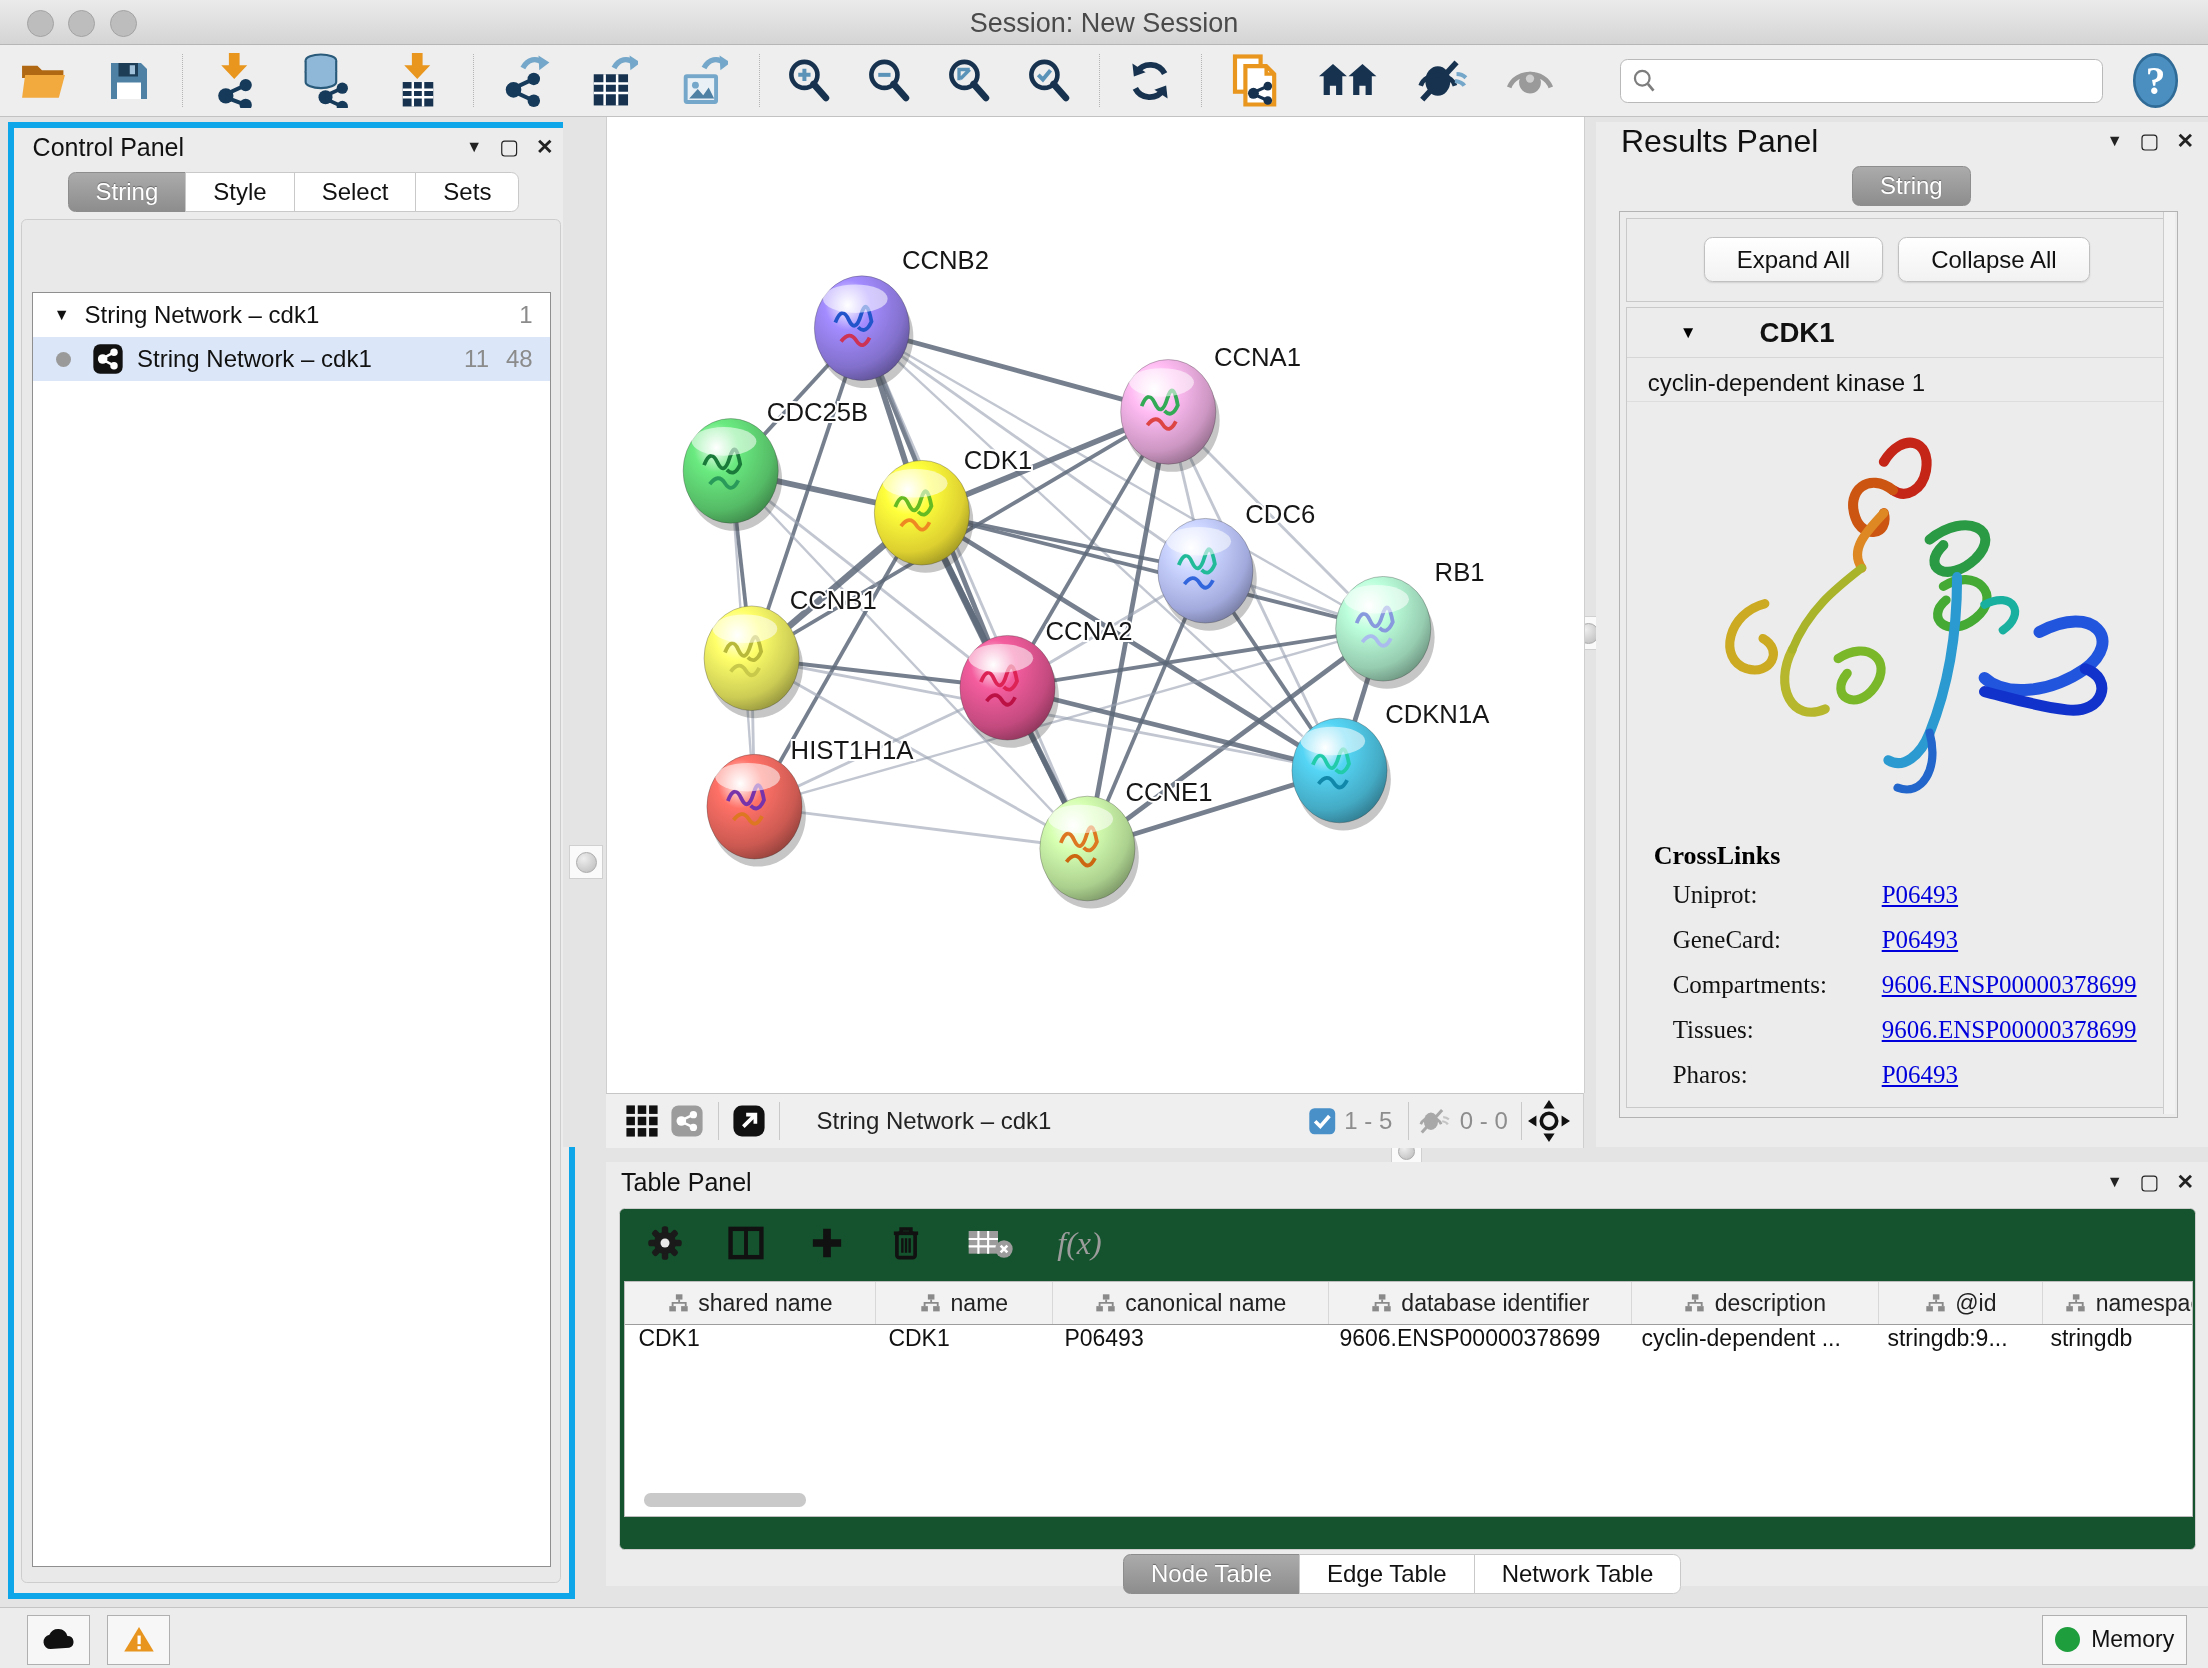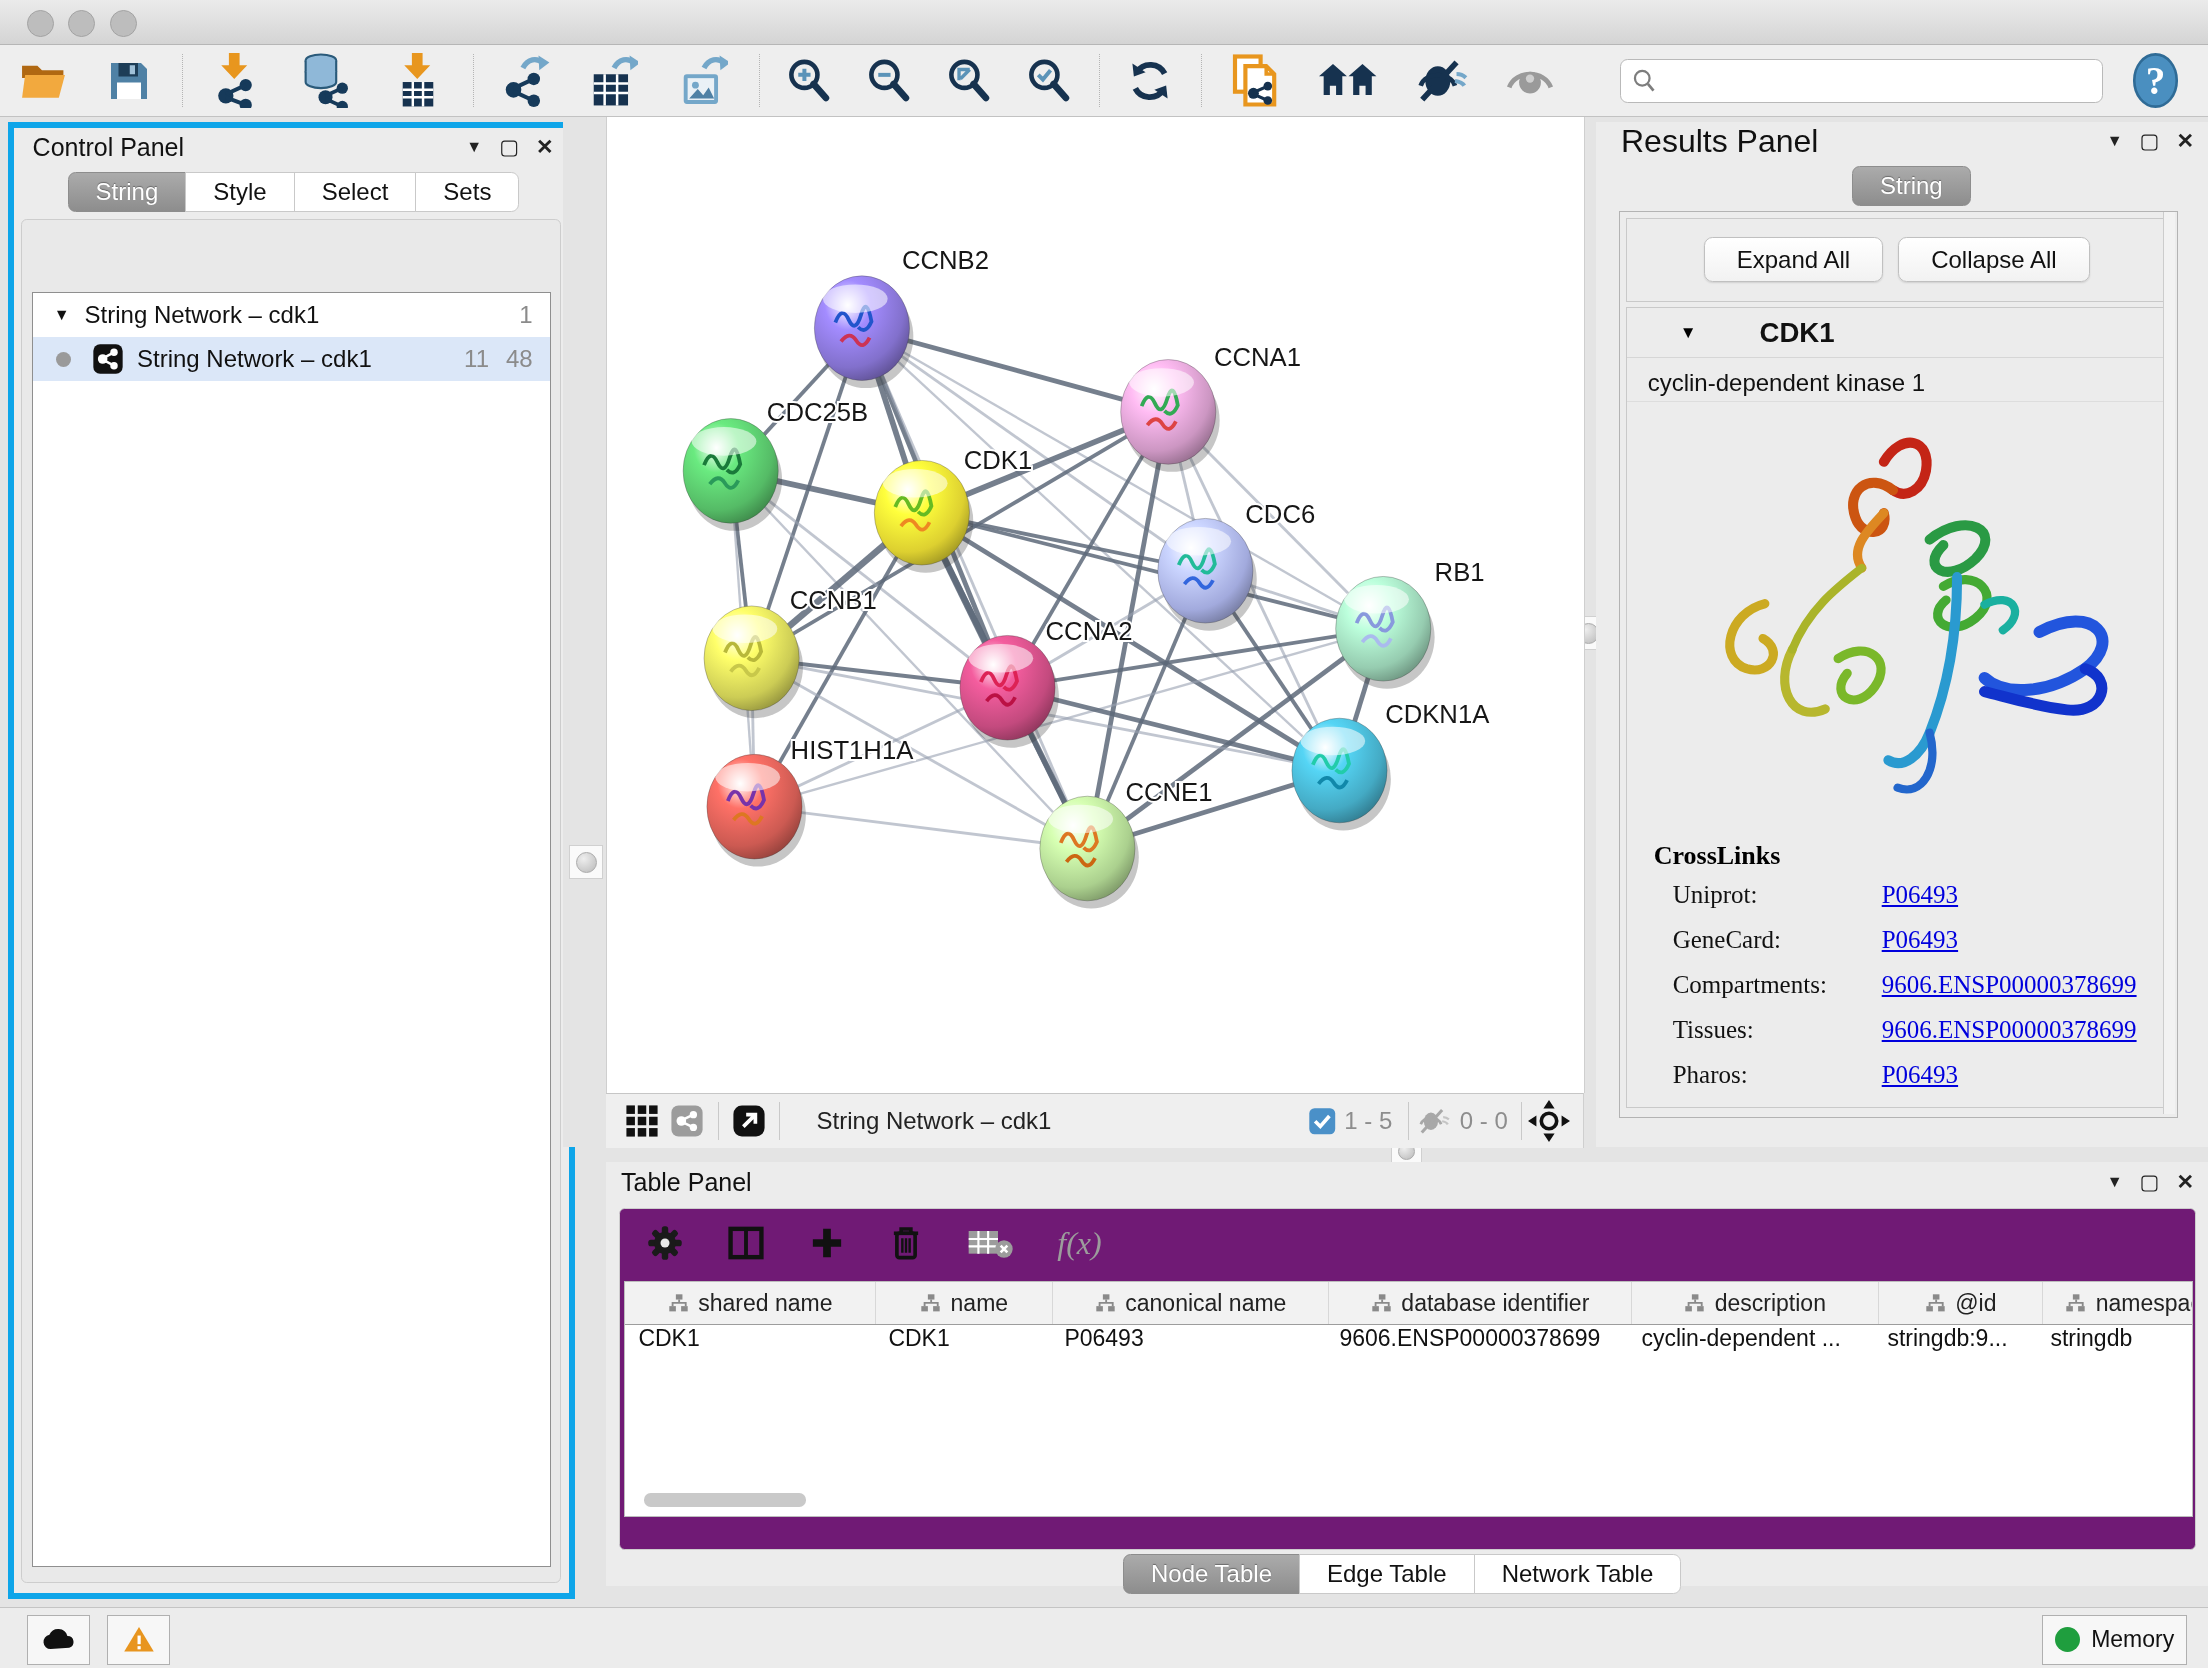--- a/index.html
+++ b/index.html
@@ -58,21 +58,21 @@
   #crosslinks{position:absolute;left:0px;top:533px;width:100%;font-family:"Liberation Serif",serif;}
   #cl-title{font-size:26px;font-weight:bold;color:#000;margin:0 0 9.5px 27px;}
   .cl-row{display:flex;margin:0 0 17px 46px;font-size:25px;}
   .cl-label{width:209px;color:#111;}
   .cl-value{color:#0000dd;text-decoration:underline;}
   #rscroll{position:absolute;right:1.9px;top:0px;width:11.4px;height:902px;background:#f2f2f2;border-left:1px solid #ccc;}
   
   #tpanel{position:absolute;left:606px;top:1162px;width:1603px;height:424px;background:#ececec;}
   #tpanel-hdr{display:flex;align-items:center;height:40px;}
   #tpanel-title{font-size:25px;color:#111;margin-left:15px;flex:1;}
-  #tbox{position:absolute;left:13.3px;top:46px;width:1575px;height:340px;background:#701a75;border:1px solid #cdcdcd;border-radius:5.7px;}
+  #tbox{position:absolute;left:13.3px;top:46px;width:1575px;height:340px;background:#14532d;border:1px solid #cdcdcd;border-radius:5.7px;}
   #ttools{height:68px;display:flex;align-items:center;gap:44px;padding-left:27px;}
   #ttable{position:absolute;left:3.8px;top:72px;width:1567px;height:234px;background:#fff;border:1px solid #bdbdbd;overflow:hidden;}
   #tbl-head{display:flex;height:42px;background:#f2f2f2;border-bottom:1.9px solid #9d9d9d;}
   .th{display:flex;align-items:center;justify-content:center;gap:9.5px;font-size:23px;color:#222;border-right:1px solid #d8d8d8;flex:0 0 auto;overflow:hidden;white-space:nowrap;}
   .th svg{flex:0 0 auto;}
   #tbl-row{display:flex;height:42px;}
   .td{font-size:23px;color:#111;padding-left:13.3px;box-sizing:border-box;flex:0 0 auto;overflow:hidden;white-space:nowrap;}
   #hscroll{position:absolute;left:19px;bottom:9.5px;width:162px;height:13.3px;border-radius:6.7px;background:#c9c9c9;}
   #tp-tabs{position:absolute;left:518px;top:392px;display:flex;}
   
@@ -85,20 +85,21 @@
 </style>
 </head>
 <body>
 
 <div id="app">
 
   <div id="titlebar">
     <span class="tl" style="left:27px"></span>
     <span class="tl" style="left:68px"></span>
     <span class="tl" style="left:110px"></span>
+    <div id="wtitle">Session: New Session</div>
   </div>
 
   <div id="toolbar">
     <div class="tbtn" style="width:86px">
       <svg width="49" height="40" viewBox="0 0 32 26">
           <path d="M2 3h10l3 3h14v5H2z" fill="#b06812"></path>
           <path d="M4 9h26l-4 15H2z" fill="#f2a93e"></path>
         </svg>
     </div>
     <div class="tbtn" style="width:86px">

